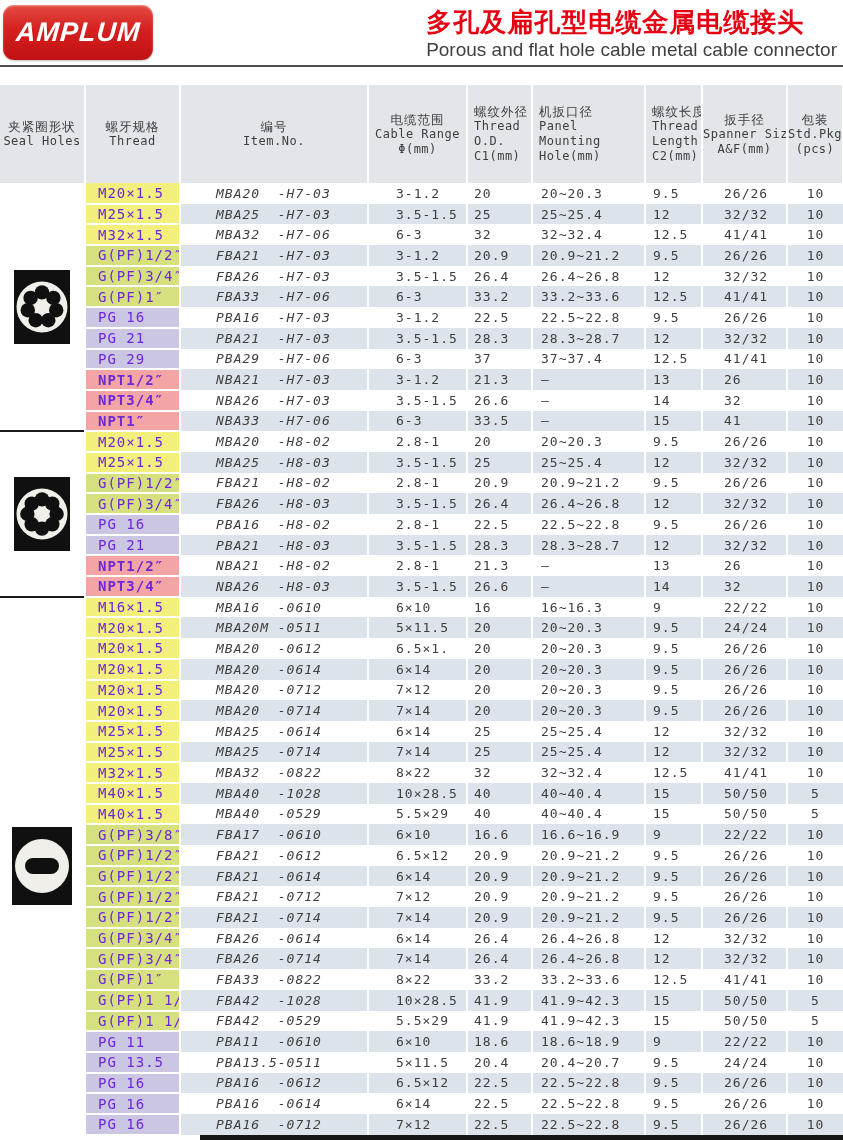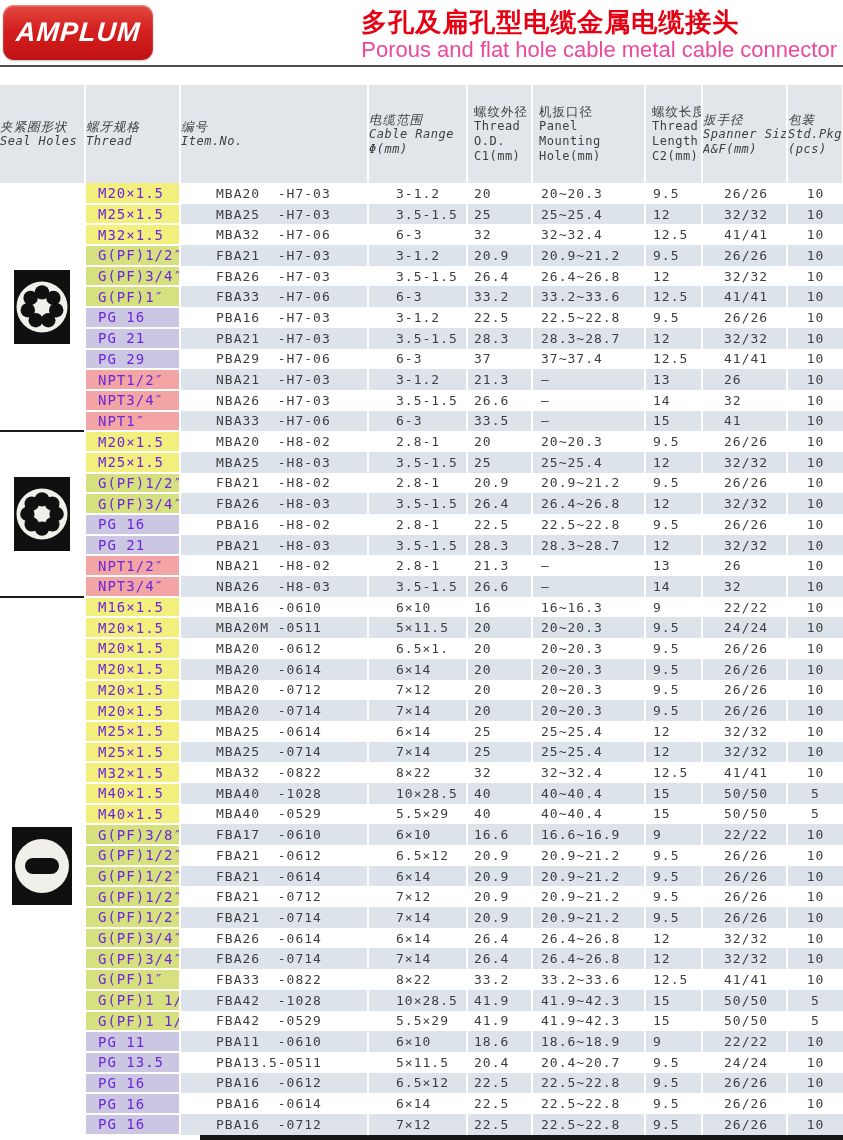--- a/index.html
+++ b/index.html
@@ -17,21 +17,21 @@
   .logo span{
     color:#fff;font:italic bold 27px "Liberation Sans",sans-serif;
     letter-spacing:1px;transform:skewX(-4deg);
   }
   .titles{position:absolute;right:6px;top:6px;}
   .title-zh{
     color:#e60012;font-weight:bold;font-size:26px;line-height:32px;
     font-family:"DejaVu Sans",sans-serif;letter-spacing:1px;
   }
   .title-en{
-    color:#ec4899;font-size:22px;line-height:24px;
+    color:#404040;font-size:19px;line-height:24px;
     font-family:"Liberation Sans",sans-serif;
   }
   .header-divider{
     position:absolute;left:0;top:65px;width:843px;height:2px;background:#4d4d4d;
   }
   .bottom-divider{
     position:absolute;left:200px;top:1135px;width:643px;height:5px;background:#161616;
   }
   
   .spec-table{
@@ -43,40 +43,40 @@
     font-family:"DejaVu Sans Mono",monospace;color:#3e3e3e;
   }
   thead th{
     background:#e2e6ea;height:98px;vertical-align:middle;
     border-right:2px solid #fff;font-weight:normal;
     font-size:12px;line-height:15px;letter-spacing:0.5px;color:#333;
   }
   thead th .zh{
     font-family:"DejaVu Sans",sans-serif;font-size:12.5px;letter-spacing:1px;
   }
-  th.c1,th.c2,th.c3,th.c4,th.c8,th.c9{text-align:left;font-style:italic;}
+  th.c1,th.c2,th.c3,th.c4,th.c8,th.c9{text-align:center;}
   th.c5,th.c6,th.c7{text-align:left;padding-left:6px;}
   tbody tr{height:20.7px;}
   tbody td{
     font-size:13px;letter-spacing:1px;vertical-align:middle;
     border-right:2px solid #fff;
   }
   tbody tr:nth-child(even) td{background:#dce3ea;}
   tbody td:last-child{border-right:none;}
   td.seal-cell{background:#fff !important;text-align:center;vertical-align:middle;}
   td.seal-cell.sec1,td.seal-cell.sec2{border-top:2px solid #1a1a1a;}
   td.thread{
     padding-left:12px;border-bottom:2px solid #fff;
     font-size:14px;color:#6d28d9;
   }
   td.thread.m  {background:#f3ef7c !important;}
   td.thread.g  {background:#d6e07e !important;}
   td.thread.pg {background:#cbc6e1 !important;margin-top:32px;}
-  td.thread.npt{background:#f3a4a4 !important;}
-  td.item   {padding-left:35px;}
+  td.thread.npt{background:#f3a4a4 !important;font-weight:bold;}
+  td.item   {padding-left:35px;font-style:italic;}
   td.range  {padding-left:27px;}
   td.od     {padding-left:6px;}
   td.hole   {padding-left:8px;}
   td.len    {padding-left:7px;margin-left:44px;}
   td.spanner{padding-left:21px;}
   td.pkg    {text-align:center;}
   .seal-cell svg{display:inline-block;vertical-align:middle;}
 </style>
 </head>
 <body>

